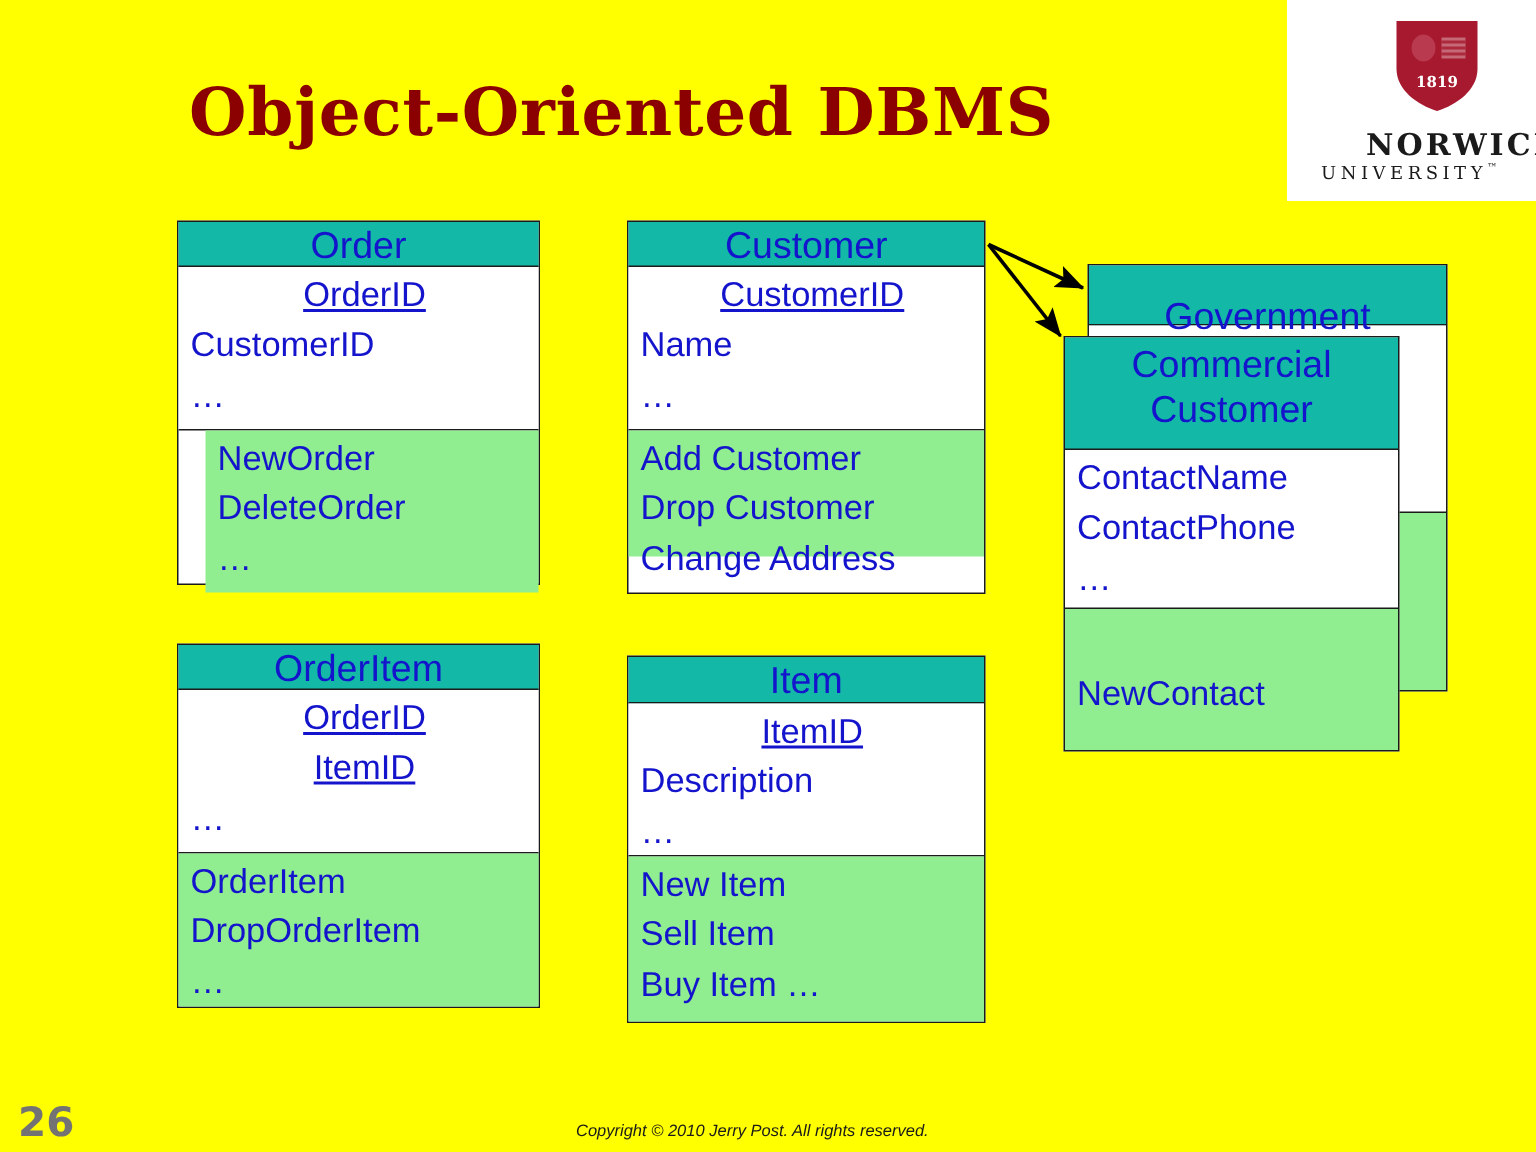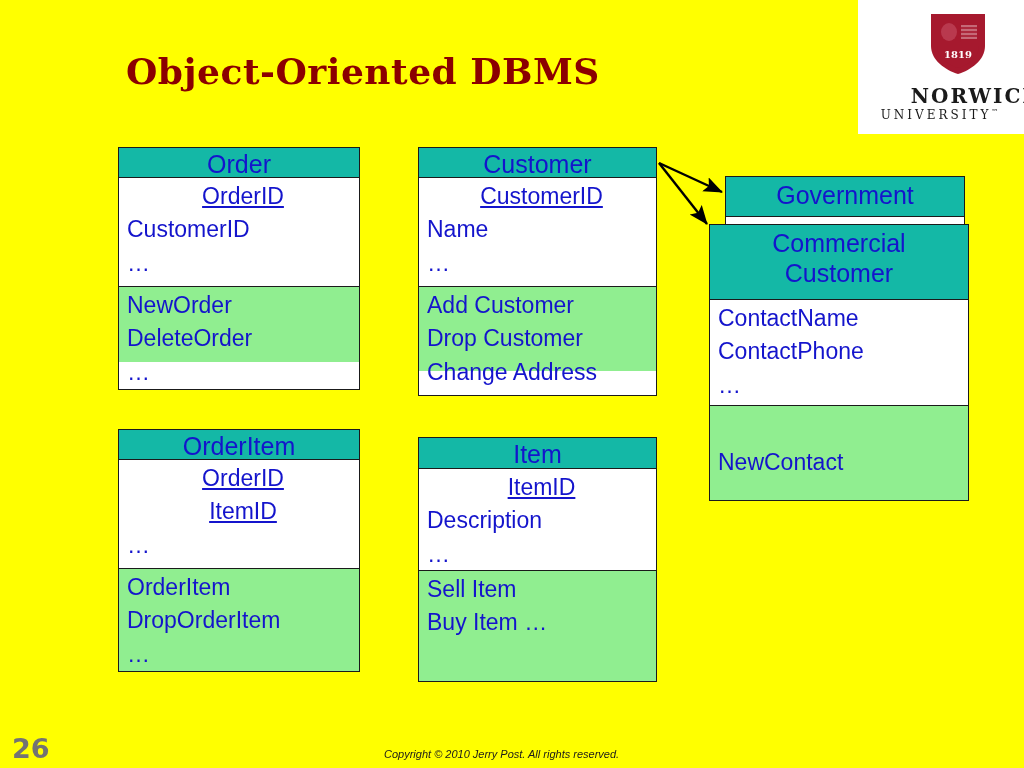--- a/index.html
+++ b/index.html
@@ -23,21 +23,21 @@
     background: #FFFF00;
   }
 
   
   .slide-title {
     position: absolute;
     left: 126px;
     top: 50px;
     font-family: "DejaVu Serif", "Liberation Serif", serif;
     font-weight: bold;
-    font-size: 36px;
+    font-size: 44px;
     color: #8B0000;
     letter-spacing: 0.5px;
     white-space: nowrap;
   }
 
   
   .logo-box {
     position: absolute;
     left: 858px;
     top: 0px;
@@ -122,44 +122,44 @@
     line-height: 1.45;
   }
   .uml-line { white-space: nowrap; }
   .uml-line.key { text-decoration: underline; text-align: center; }
   .uml-line.ell { font-size: 23px; }
 
   
   #box-order       { left: 118px; top: 147px; width: 242px; height: 243px; }
   #box-order .uml-header { height: 30px; }
   #box-order .uml-attrs  { height: 109px; }
-  #box-order .uml-methods{ height: 75px; }
+  #box-order .uml-methods{ height: 108px; margin-left: 18px; }
 
   #box-customer    { left: 418px; top: 147px; width: 239px; height: 249px; }
   #box-customer .uml-header { height: 30px; }
   #box-customer .uml-attrs  { height: 109px; }
   #box-customer .uml-methods{ height: 84px; }
 
   #box-orderitem   { left: 118px; top: 429px; width: 242px; height: 243px; }
   #box-orderitem .uml-header { height: 30px; }
   #box-orderitem .uml-attrs  { height: 109px; }
   #box-orderitem .uml-methods{ height: 102px; }
 
   #box-item        { left: 418px; top: 437px; width: 239px; height: 245px; }
   #box-item .uml-header { height: 31px; }
   #box-item .uml-attrs  { height: 102px; }
   #box-item .uml-methods{ height: 110px; }
 
   
   #box-government  { left: 725px; top: 176px; width: 240px; height: 285px; z-index: 1; }
-  #box-government .uml-header { height: 40px; font-size: 25px; padding-top: 4px; }
+  #box-government .uml-header { height: 40px; font-size: 25px; padding-top: 20px; }
   #box-government .uml-attrs  { height: 125px; }
   #box-government .uml-methods{ height: 118px; }
 
-  #box-commercial  { left: 709px; top: 224px; width: 260px; height: 277px; z-index: 2; }
+  #box-commercial  { left: 709px; top: 224px; width: 224px; height: 277px; z-index: 2; }
   #box-commercial .uml-header { height: 75px; font-size: 25px; padding-top: 3px; line-height: 1.2; }
   #box-commercial .uml-attrs  { height: 106px; }
   #box-commercial .uml-methods{ height: 94px; padding-top: 40px; }
 
   
   .arrow-layer {
     position: absolute;
     left: 0; top: 0;
     width: 1024px;
     height: 768px;
@@ -277,20 +277,21 @@
   </div>
 
   <div class="uml-class" id="box-item">
     <div class="uml-header">Item</div>
     <div class="uml-attrs">
       <div class="uml-line key">ItemID</div>
       <div class="uml-line">Description</div>
       <div class="uml-line ell">…</div>
     </div>
     <div class="uml-methods">
+      <div class="uml-line">New Item</div>
       <div class="uml-line">Sell Item</div>
       <div class="uml-line">Buy Item …</div>
     </div>
   </div>
 
   <svg class="arrow-layer" viewBox="0 0 1024 768" xmlns="http://www.w3.org/2000/svg">
     <defs>
       <marker id="arrowhead" markerWidth="9" markerHeight="9" refX="7.6" refY="3.2" orient="auto" markerUnits="strokeWidth">
         <path d="M0,0 L8,3.2 L0,6.4 L1.6,3.2 Z" fill="#000000"></path>
       </marker>

